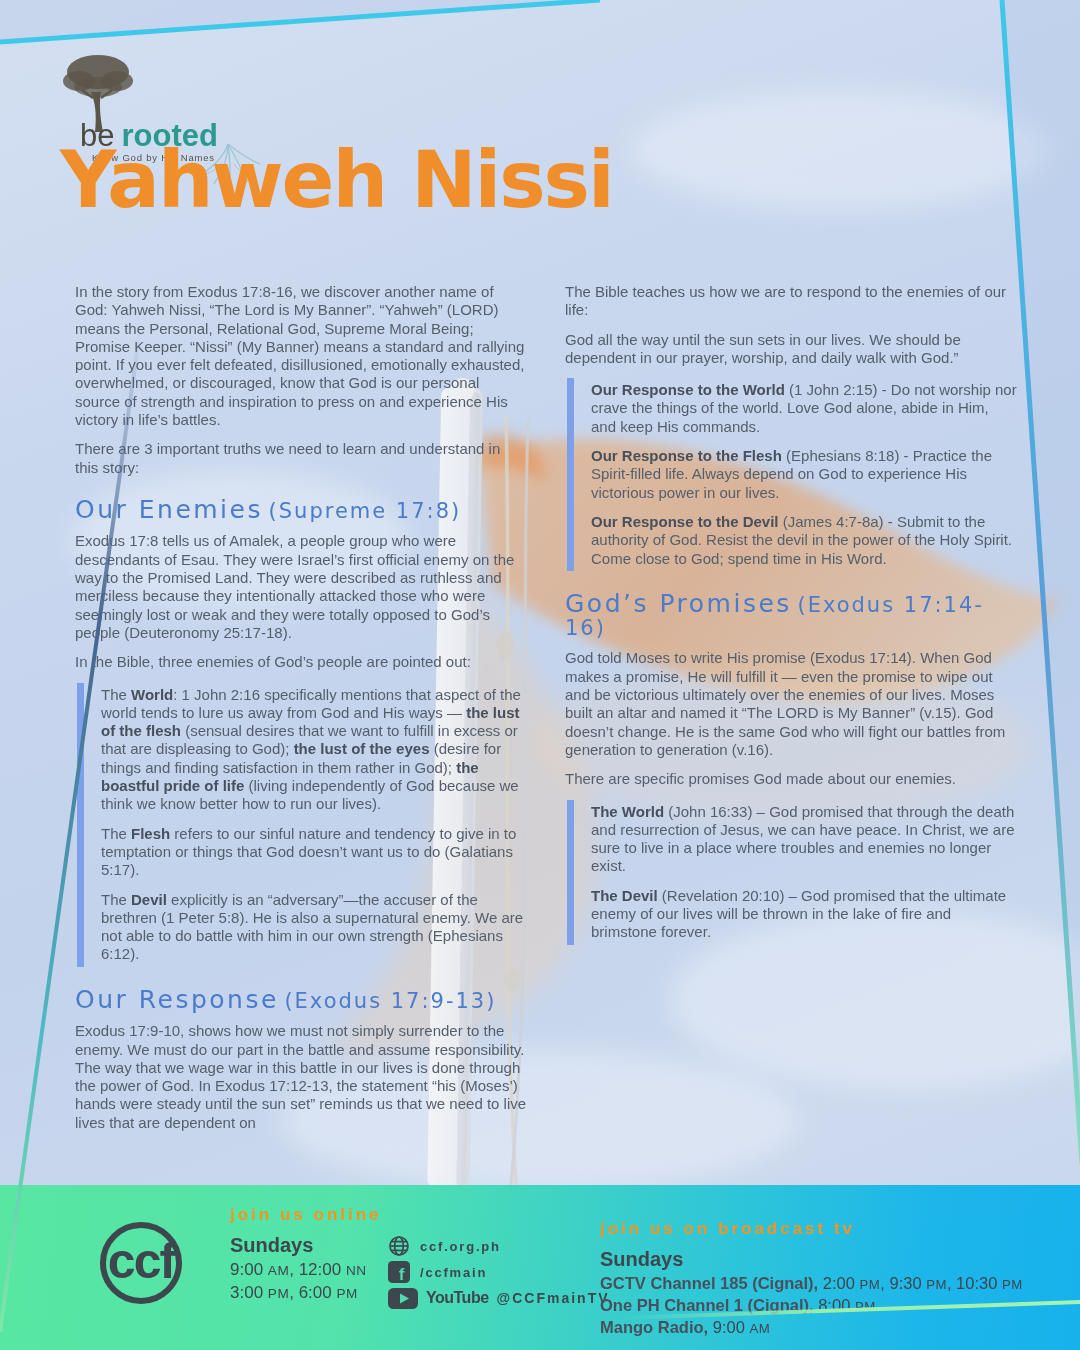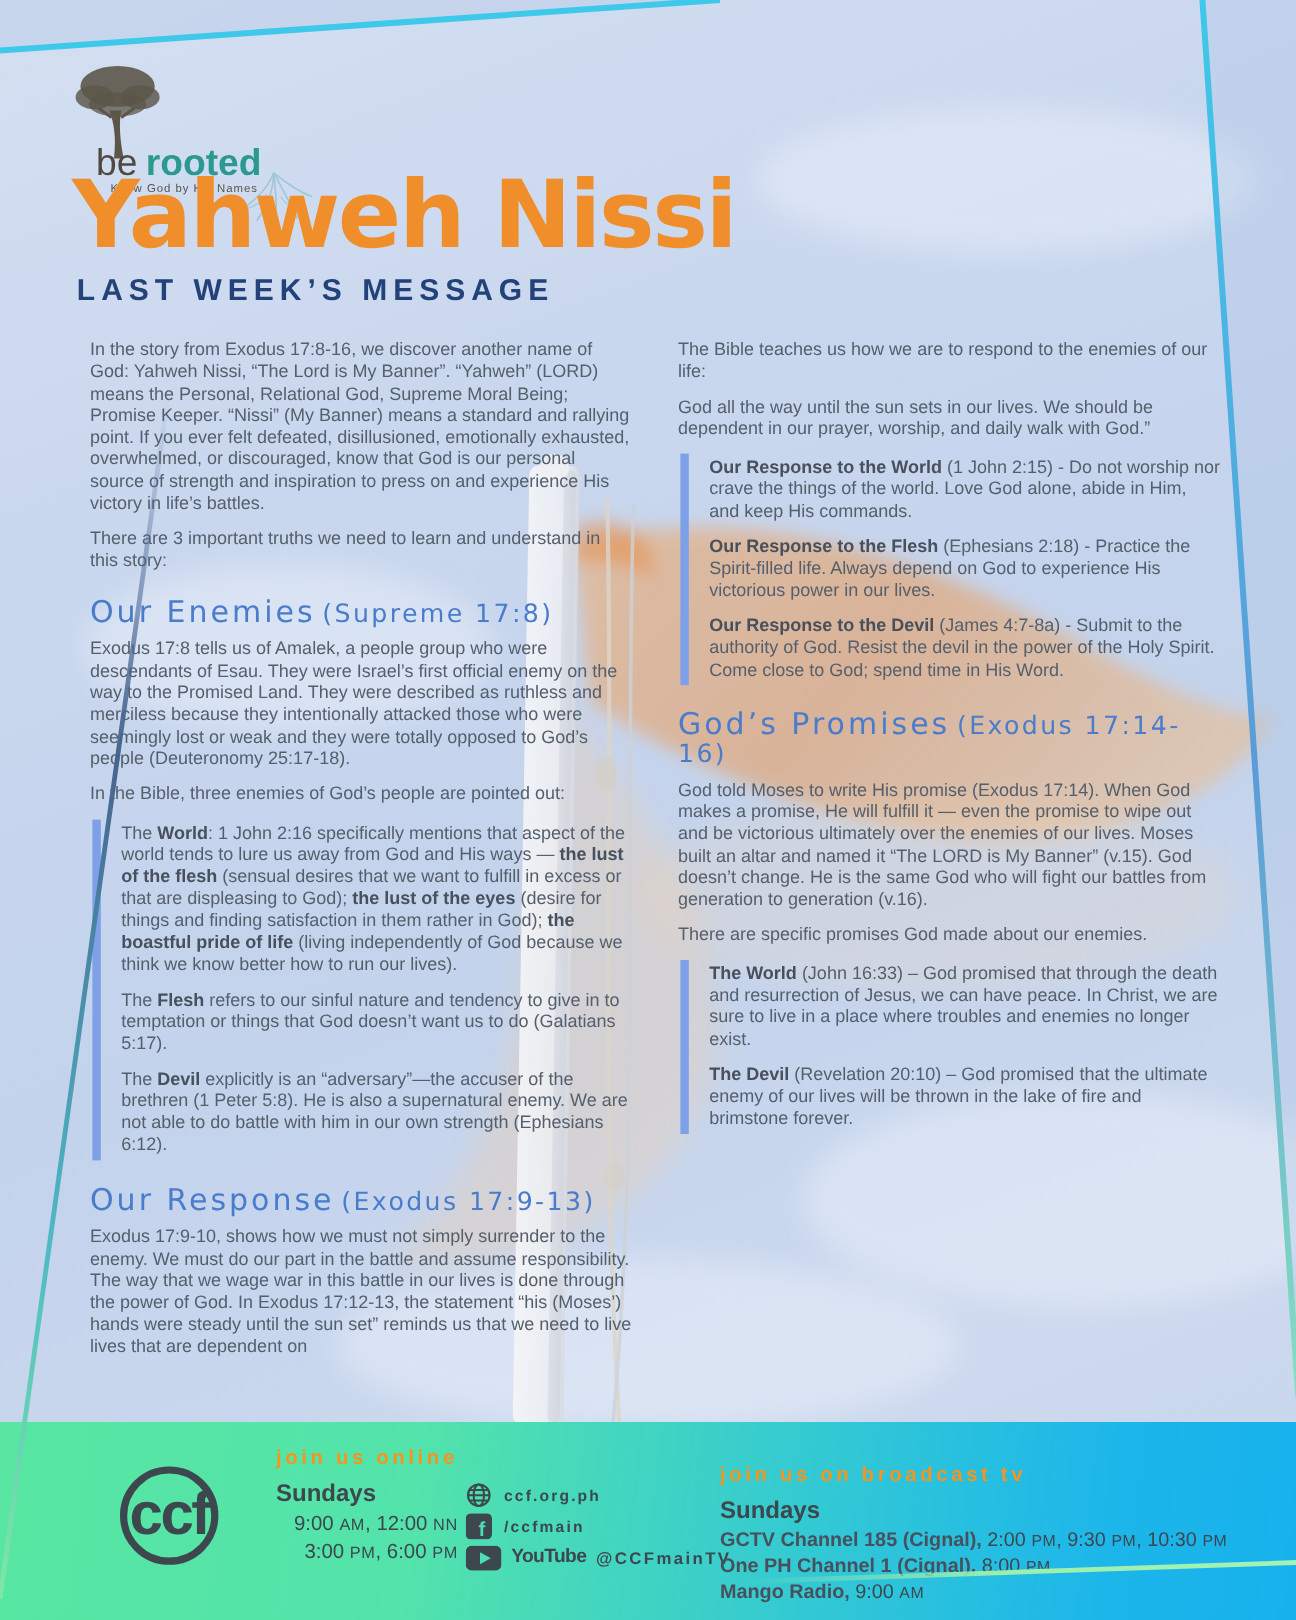--- a/index.html
+++ b/index.html
@@ -41,21 +41,21 @@
 
   
   .footer{position:absolute;left:0;top:1185px;width:1080px;height:165px;z-index:20;
     background:linear-gradient(97deg,#58e6a2 0%,#53e3ab 32%,#2fc6d8 66%,#1db6ea 85%,#17b1ec 100%);
     color:#3d474e;}
   .ccf{position:absolute;left:100px;top:37px;width:82px;height:82px;border:6px solid #3d474e;
     border-radius:50%;display:flex;align-items:center;justify-content:center;box-sizing:border-box;}
   .ccf span{font-size:50px;font-weight:bold;letter-spacing:-2px;color:#3d474e;transform:translateY(-2px);}
   .f-head{font-size:17px;font-weight:bold;letter-spacing:3px;color:#f5941f;}
   .f-day{font-size:20px;font-weight:bold;margin-top:9px;}
-  .f-time{font-size:17px;margin-top:3px;text-align:right;}
+  .f-time{font-size:17px;margin-top:3px;}
   .online{position:absolute;left:230px;top:20px;}
   .links{position:absolute;left:388px;top:50px;}
   .link-row{display:flex;align-items:center;height:22px;margin-bottom:4px;}
   .link-row .lbl{font-size:13px;font-weight:bold;letter-spacing:1.8px;margin-left:10px;}
   .yt-word{font-size:16px;font-weight:bold;letter-spacing:-.5px;margin-left:8px;}
   .yt-word + .lbl{margin-left:8px;letter-spacing:2px;font-size:14px;}
   .broadcast{position:absolute;left:600px;top:20px;margin-top:14px;}
   .bc-line{font-size:16.5px;margin-top:3px;}
 </style>
 </head>
@@ -130,21 +130,20 @@
         <path d="M34,2 C42,16 48,28 54,40"></path>
         <path d="M34,2 C44,10 56,18 66,22"></path>
         <path d="M28,20 C24,26 18,30 12,32" stroke-width="0.9"></path>
         <path d="M40,22 C44,28 50,32 56,34" stroke-width="0.9"></path>
       </g>
     </svg>
   </header>
 
   <section class="title-block">
     <h1>Yahweh Nissi</h1>
-    <h2>LAST WEEK’S MESSAGE</h2>
   </section>
 
   <section class="col col-left">
     <p>In the story from Exodus 17:8-16, we discover another name of God: Yahweh Nissi, “The Lord is My Banner”. “Yahweh” (LORD) means the Personal, Relational God, Supreme Moral Being; Promise Keeper. “Nissi” (My Banner) means a standard and rallying point. If you ever felt defeated, disillusioned, emotionally exhausted, overwhelmed, or discouraged, know that God is our personal source of strength and inspiration to press on and experience His victory in life’s battles.</p>
     <p>There are 3 important truths we need to learn and understand in this story:</p>
     <h3 class="section-h">
       <span class="h-t">Our Enemies</span>
       <span class="h-r">(Supreme 17:8)</span>
     </h3>
     <p>Exodus 17:8 tells us of Amalek, a people group who were descendants of Esau. They were Israel’s first official enemy on the way to the Promised Land. They were described as ruthless and merciless because they intentionally attacked those who were seemingly lost or weak and they were totally opposed to God’s people (Deuteronomy 25:17-18).</p>
@@ -159,21 +158,21 @@
       <span class="h-r">(Exodus 17:9-13)</span>
     </h3>
     <p>Exodus 17:9-10, shows how we must not simply surrender to the enemy. We must do our part in the battle and assume responsibility. The way that we wage war in this battle in our lives is done through the power of God. In Exodus 17:12-13, the statement “his (Moses’) hands were steady until the sun set” reminds us that we need to live lives that are dependent on</p>
   </section>
 
   <section class="col col-right">
     <p>The Bible teaches us how we are to respond to the enemies of our life:</p>
     <p>God all the way until the sun sets in our lives. We should be dependent in our prayer, worship, and daily walk with God.”</p>
     <blockquote>
       <p><span class="b">Our Response to the World</span><span> (1 John 2:15) - Do not worship nor crave the things of the world. Love God alone, abide in Him, and keep His commands.</span></p>
-      <p><span class="b">Our Response to the Flesh</span><span> (Ephesians 2:18) - Practice the Spirit-filled life. Always depend on God to experience His victorious power in our lives.</span></p>
+      <p><span class="b">Our Response to the Flesh</span><span> (Ephesians 8:18) - Practice the Spirit-filled life. Always depend on God to experience His victorious power in our lives.</span></p>
       <p><span class="b">Our Response to the Devil</span><span> (James 4:7-8a) - Submit to the authority of God. Resist the devil in the power of the Holy Spirit. Come close to God; spend time in His Word.</span></p>
     </blockquote>
     <h3 class="section-h">
       <span class="h-t">God’s Promises</span>
       <span class="h-r">(Exodus 17:14-16)</span>
     </h3>
     <p>God told Moses to write His promise (Exodus 17:14). When God makes a promise, He will fulfill it — even the promise to wipe out and be victorious ultimately over the enemies of our lives. Moses built an altar and named it “The LORD is My Banner” (v.15). God doesn’t change. He is the same God who will fight our battles from generation to generation (v.16).</p>
     <p>There are specific promises God made about our enemies.</p>
     <blockquote>
       <p><span class="b">The World</span><span> (John 16:33) – God promised that through the death and resurrection of Jesus, we can have peace. In Christ, we are sure to live in a place where troubles and enemies no longer exist.</span></p>

